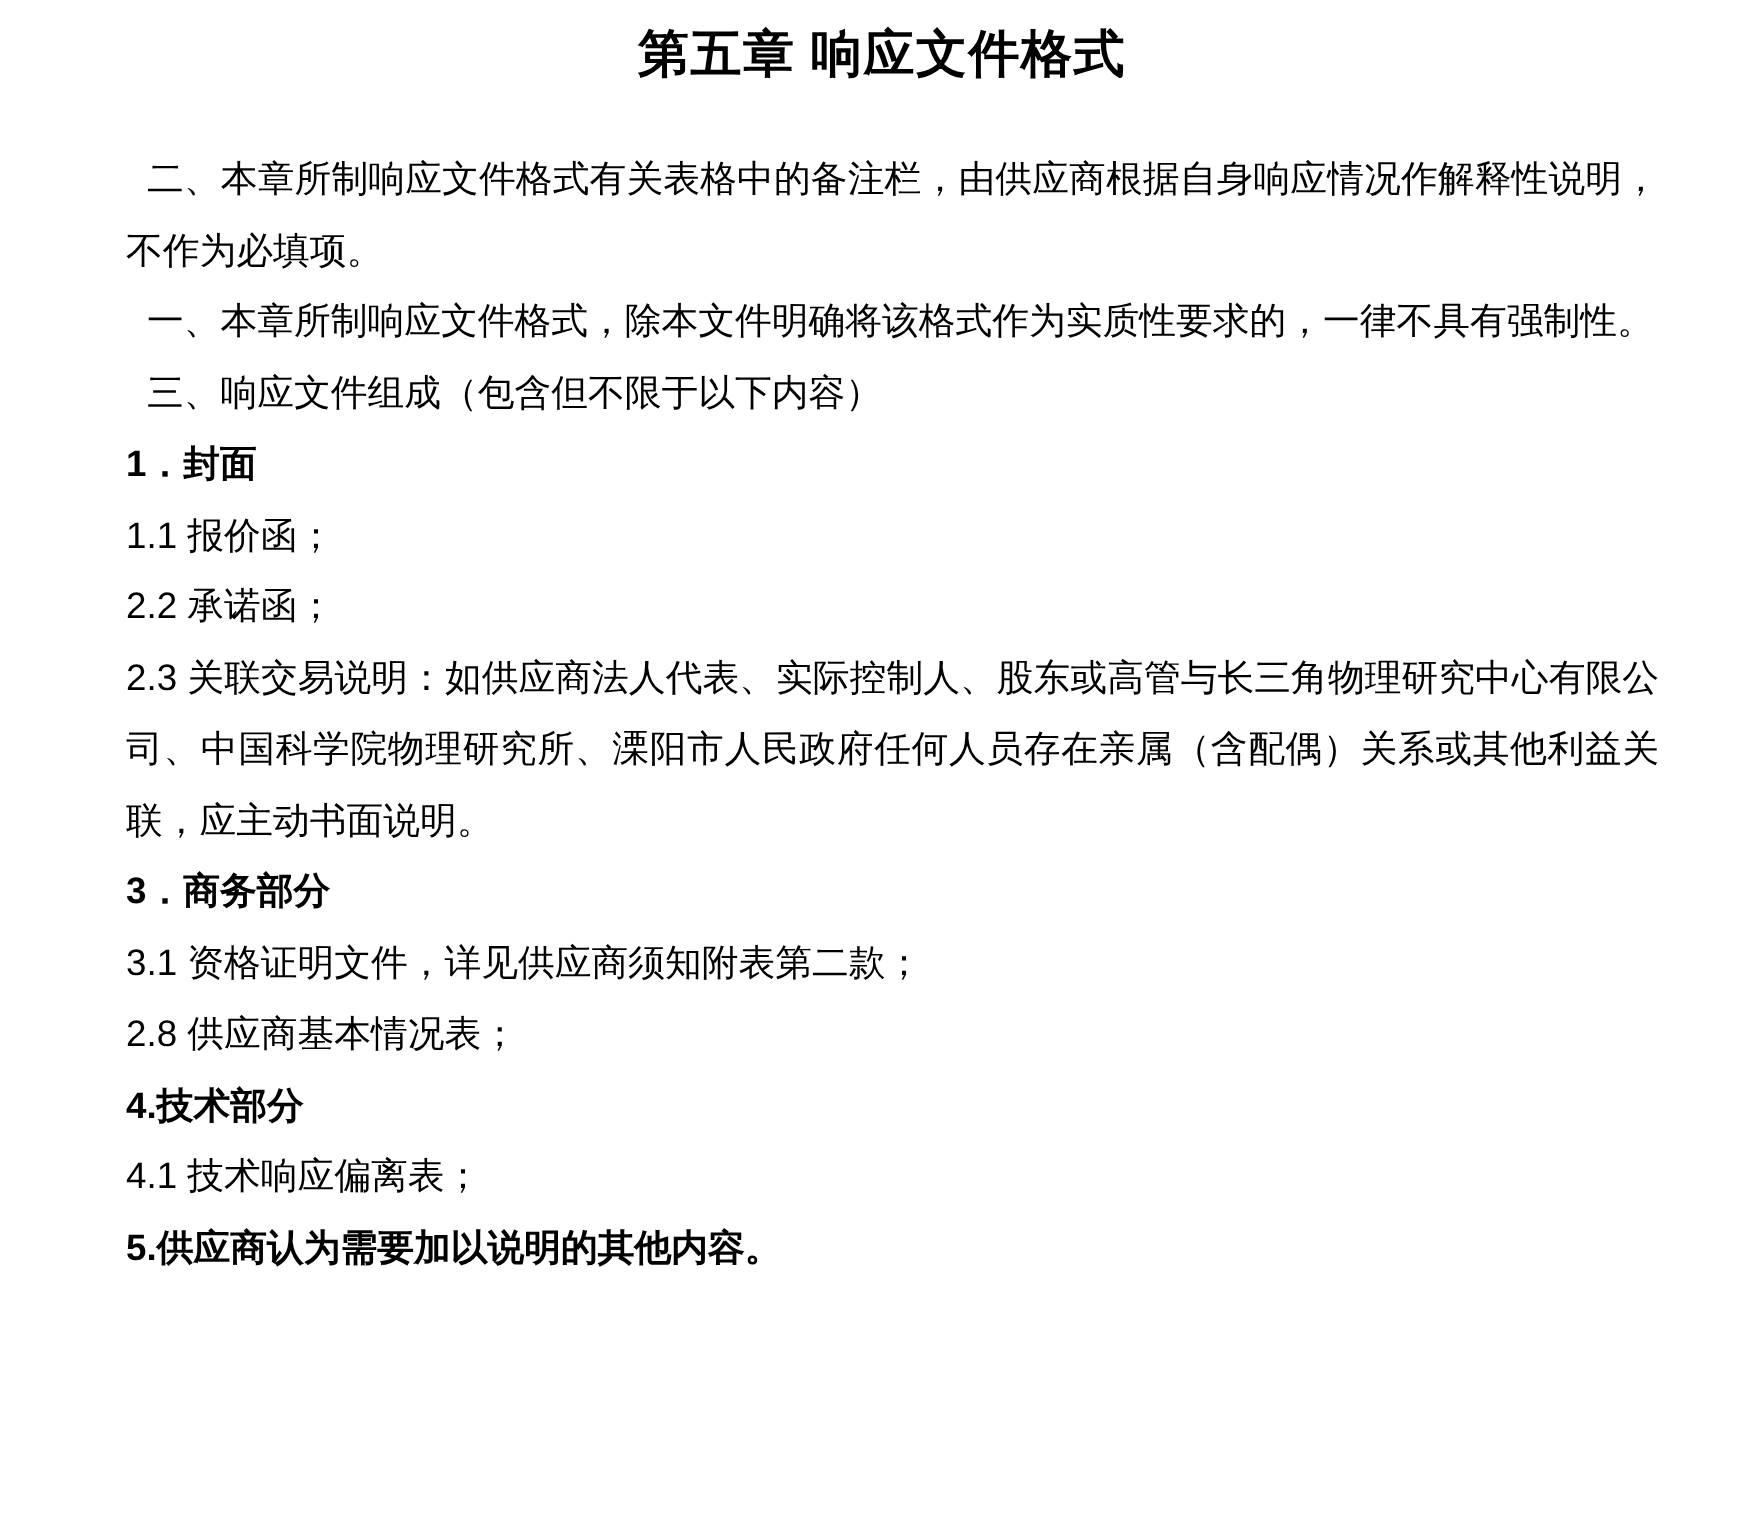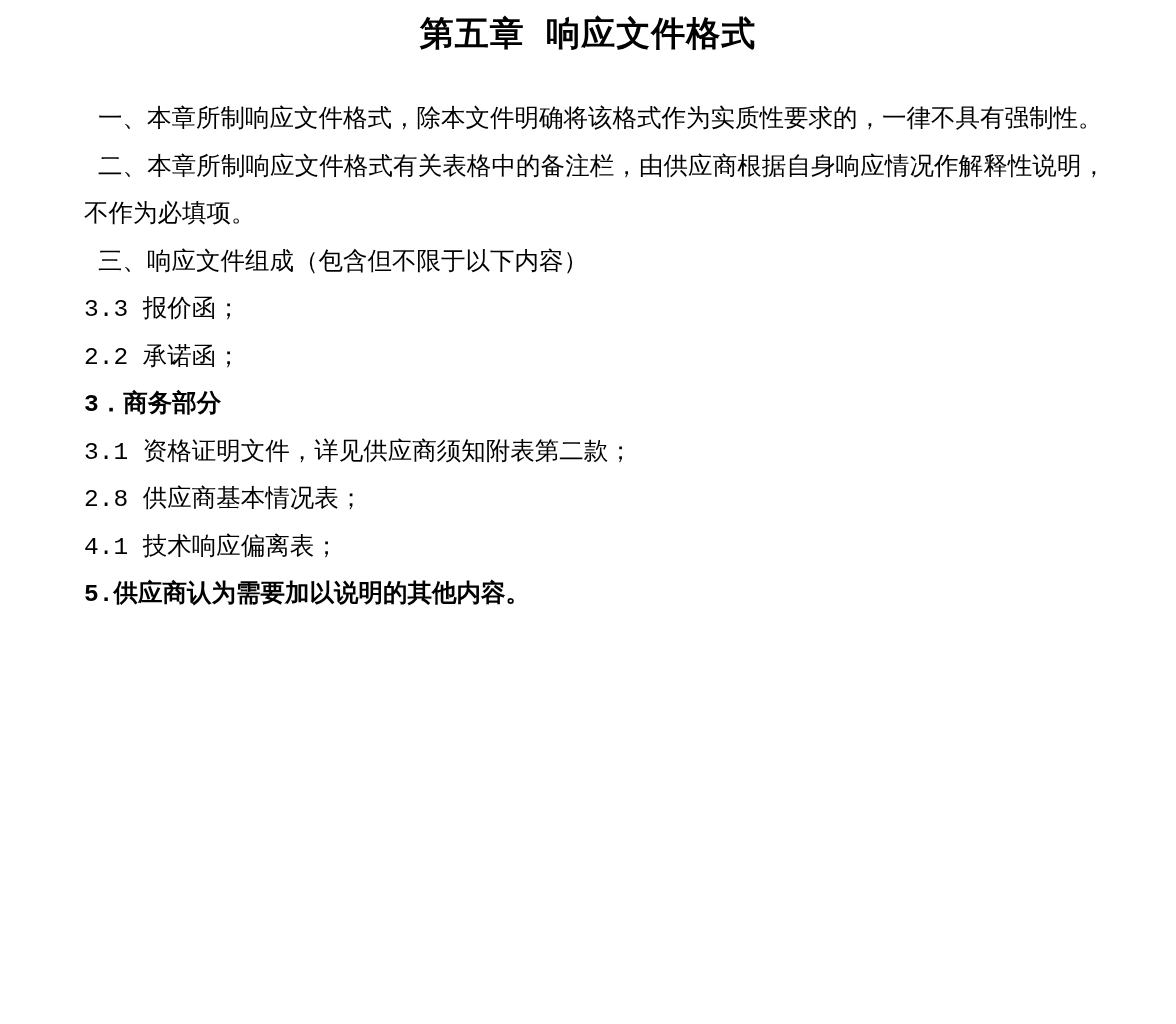--- a/index.html
+++ b/index.html
@@ -6,21 +6,21 @@
     margin: 0;
     padding: 0;
     background: #ffffff;
   }
   .page {
     position: relative;
     width: 1176px;
     height: 1024px;
     background: #ffffff;
     color: #000000;
-    font-family: Liberation Mono, monospace;
+    font-family: Liberation Sans, sans-serif;
     overflow: hidden;
   }
   .chapter-title {
     margin: 14px 0 0 0;
     text-align: center;
     font-size: 34px;
     line-height: 44px;
     font-weight: 700;
     letter-spacing: 1px;
   }
@@ -40,24 +40,27 @@
   .body-text p.bold {
     font-weight: 700;
   }
 </style>
 </head>
 <body>
 
 <div class="page">
   <h1 class="chapter-title">第五章 响应文件格式</h1>
   <div class="body-text">
+    <p class="indent">二、本章所制响应文件格式有关表格中的备注栏，由供应商根据自身响应情况作解释性说明，不作为必填项。</p>
     <p class="indent">一、本章所制响应文件格式，除本文件明确将该格式作为实质性要求的，一律不具有强制性。</p>
-    <p class="indent">二、本章所制响应文件格式有关表格中的备注栏，由供应商根据自身响应情况作解释性说明，不作为必填项。</p>
     <p class="indent">三、响应文件组成（包含但不限于以下内容）</p>
-    <p>3.3 报价函；</p>
+    <p class="bold">1．封面</p>
+    <p>1.1 报价函；</p>
     <p>2.2 承诺函；</p>
+    <p>2.3 关联交易说明：如供应商法人代表、实际控制人、股东或高管与长三角物理研究中心有限公司、中国科学院物理研究所、溧阳市人民政府任何人员存在亲属（含配偶）关系或其他利益关联，应主动书面说明。</p>
     <p class="bold">3．商务部分</p>
     <p>3.1 资格证明文件，详见供应商须知附表第二款；</p>
     <p>2.8 供应商基本情况表；</p>
+    <p class="bold">4.技术部分</p>
     <p>4.1 技术响应偏离表；</p>
     <p class="bold">5.供应商认为需要加以说明的其他内容。</p>
   </div>
 </div>
 
 </body></html>

